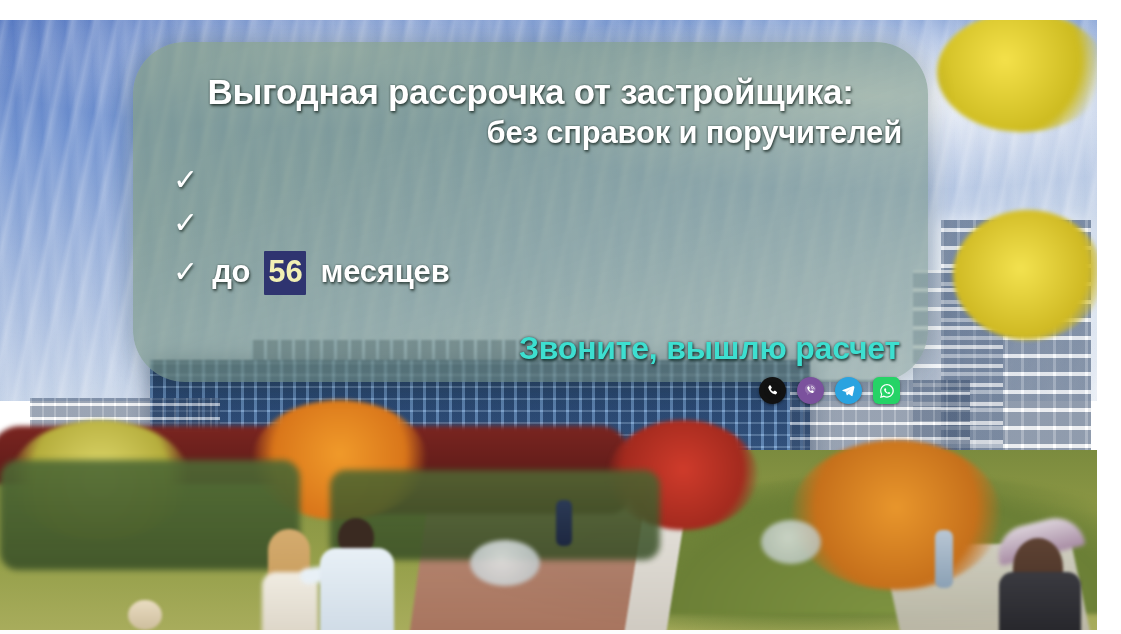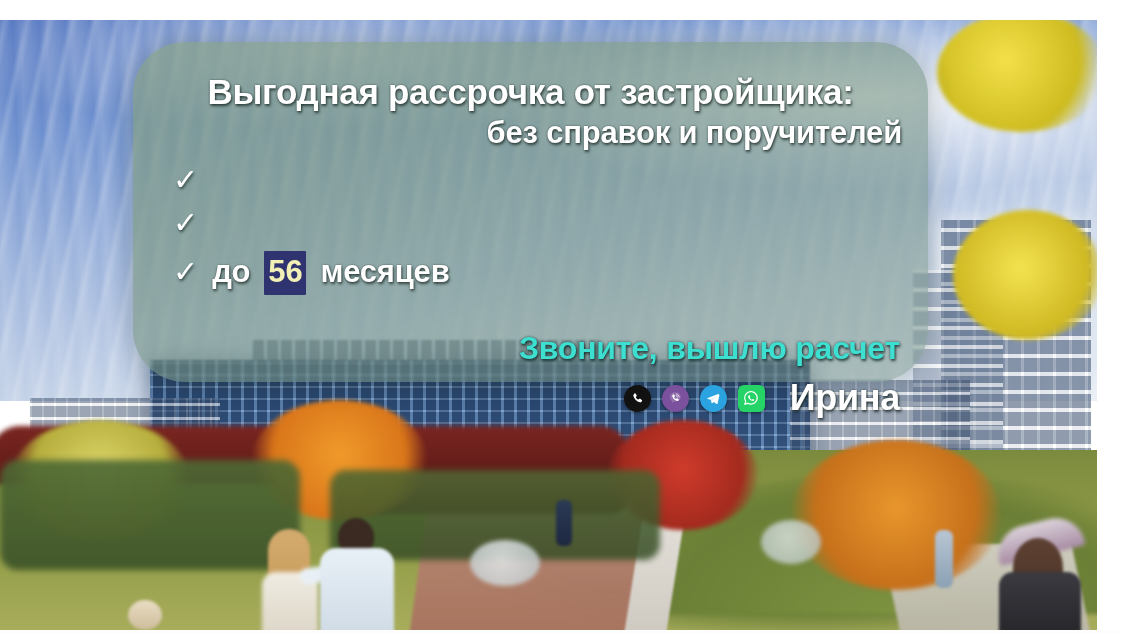--- a/index.html
+++ b/index.html
@@ -533,21 +533,20 @@
           </svg>
         </span>
 
         <span class="ic ic-whatsapp" title="WhatsApp">
           <svg width="18" height="18" viewBox="0 0 24 24" aria-hidden="true">
             <path d="M12 2.8c-5 0-9.1 4-9.1 9.1 0 1.6.4 3.1 1.2 4.4L2.7 21.3l5.2-1.4c1.3.7 2.7 1 4.1 1 5 0 9.1-4 9.1-9.1s-4.1-9-9.1-9zm0 16.5c-1.3 0-2.6-.4-3.7-1l-.3-.2-3.1.8.8-3-.2-.3c-.7-1.1-1.1-2.4-1.1-3.8 0-4.1 3.4-7.5 7.5-7.5s7.5 3.4 7.5 7.5-3.3 7.5-7.4 7.5z" fill="#fff"></path>
             <path d="M16.1 14c-.2-.1-1.3-.7-1.5-.7-.2-.1-.3-.1-.5.1s-.5.7-.7.8c-.1.1-.2.2-.4.1-1.2-.5-2.1-1.4-2.6-2.5-.1-.2 0-.3.1-.4l.3-.4c.1-.1.1-.2.2-.4v-.3c0-.1-.5-1.2-.6-1.6-.2-.4-.3-.4-.5-.4h-.4c-.1 0-.4.1-.6.3-.6.6-.8 1.3-.7 2.1.2 1.2.8 2.2 1.7 3.1 1 1 2.2 1.7 3.5 2 .5.2 1 .2 1.5.1.5-.1 1.1-.5 1.3-1 .1-.3.1-.6.1-.9l-.2.3z" fill="#fff"></path>
           </svg>
         </span>
 
-        <span class="agent-name">Ирина</span>
       </div>
     </div>
   </div>
 
   <div class="top-band"></div>
   <div class="right-band"></div>
   <div class="bottom-band"></div>
 
 </div>
 

